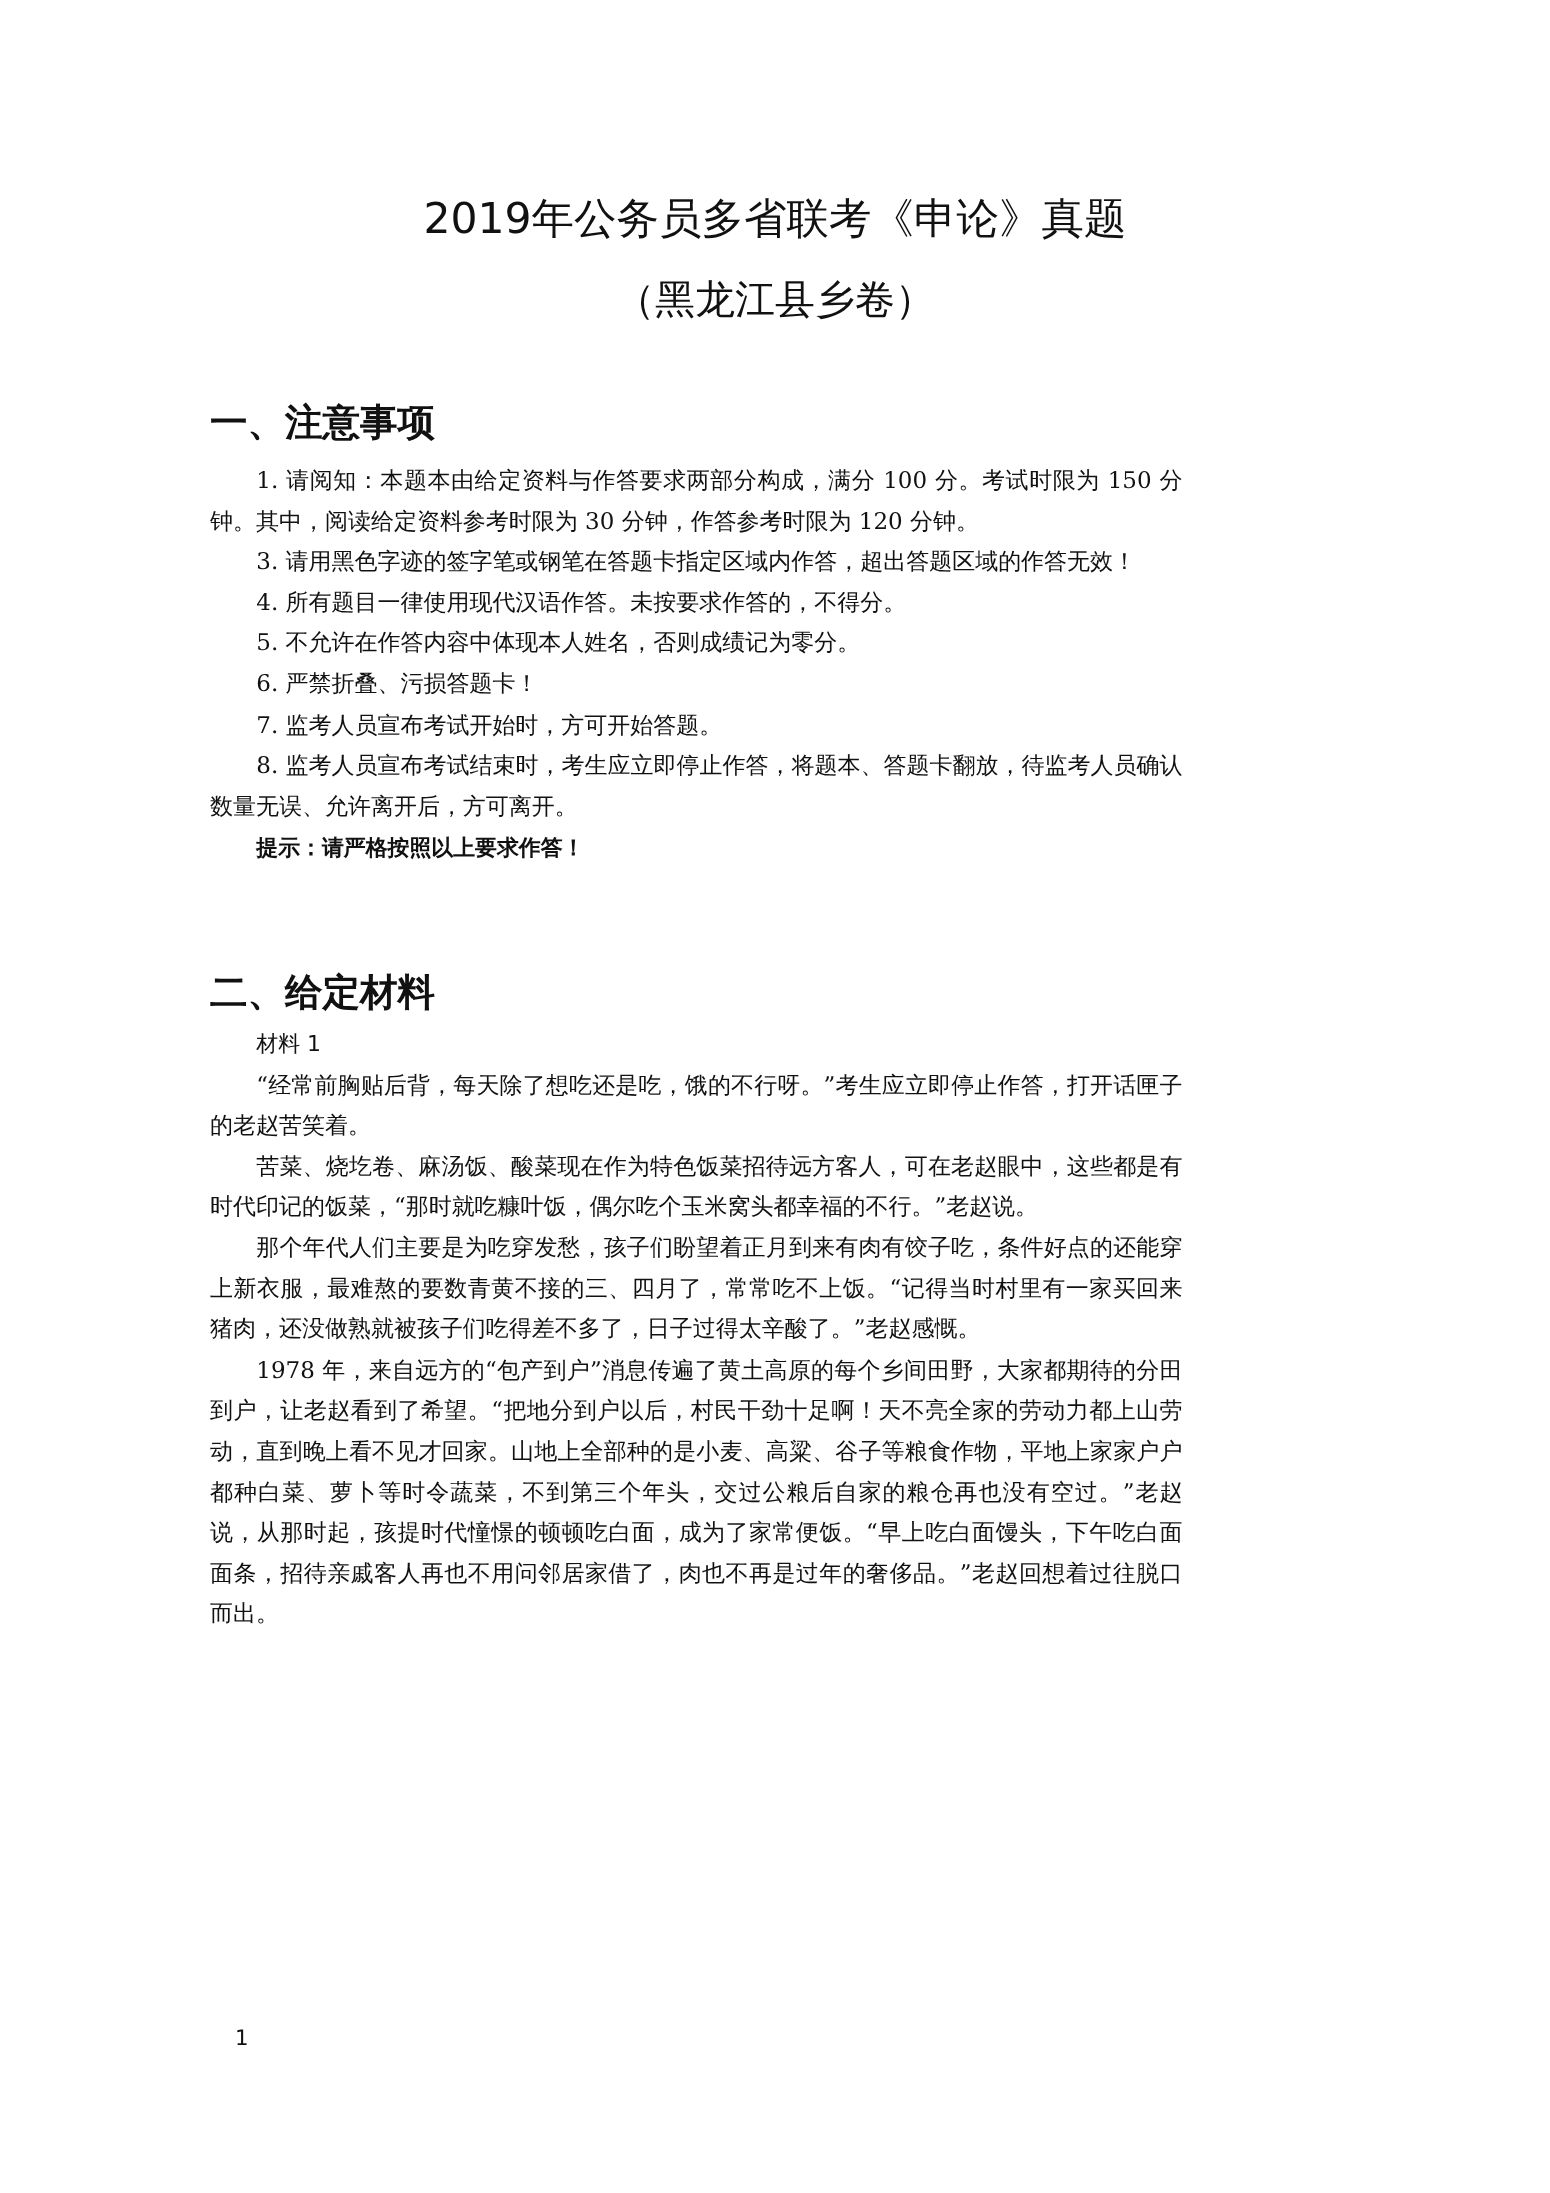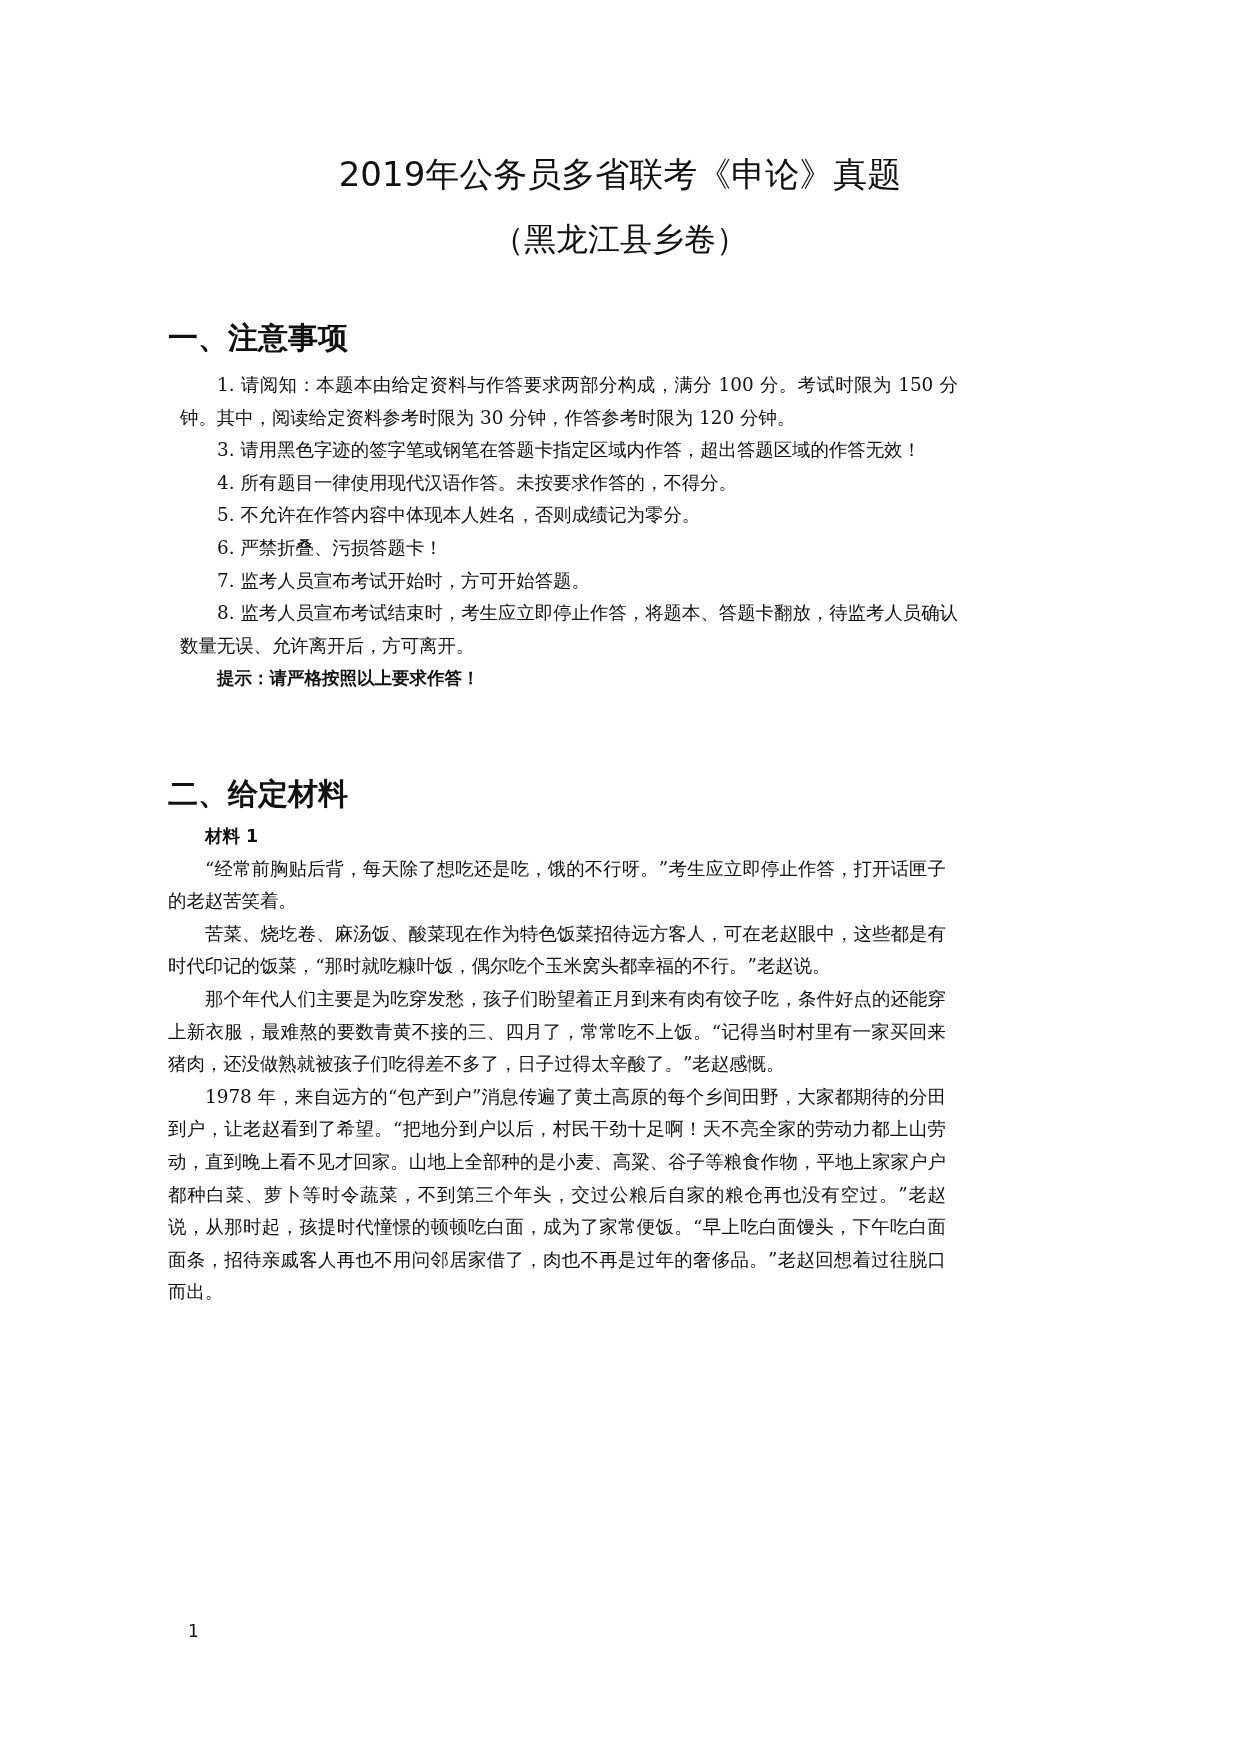--- a/index.html
+++ b/index.html
@@ -11,35 +11,35 @@
            font-size: 34px; top: 152px; letter-spacing: 0px; font-weight: normal; }
   .subtitle { position: absolute; left: 0; width: 1240px; text-align: center;
               font-family: "DejaVu Sans", "Liberation Sans", sans-serif;
               font-size: 32px; top: 218px; }
   .h1 { position: absolute; left: 168px; font-size: 30px; font-weight: bold;
         font-family: Liberation Mono, monospace; }
   .block { position: absolute; left: 168px; width: 778px; font-size: 18.4px;
            line-height: 32.6px; text-align: justify; }
   .block p { margin: 0; text-indent: 37px; }
   .notice-tip { font-weight: bold; font-family: Liberation Sans, sans-serif; font-size: 17.5px; }
-  .mat-label { font-weight: bold; font-family: "DejaVu Sans", "Liberation Sans", sans-serif; font-size: 17.5px; }
+  .mat-label { font-weight: normal; font-family: "DejaVu Sans", "Liberation Sans", sans-serif; font-size: 17.5px; }
   .page-num { position: absolute; left: 188px; top: 1621px; font-size: 17px;
               font-family: "DejaVu Sans", "Liberation Sans", sans-serif; }
 </style>
 </head>
 <body>
 
 <div class="page">
 
   <div class="title">2019年公务员多省联考《申论》真题</div>
   <div class="subtitle">（黑龙江县乡卷）</div>
 
   <div class="h1" style="top:318px;">一、注意事项</div>
 
-  <div class="block" style="top:369px;margin-left:12px;">
+  <div class="block" style="top:369px;">
     <p>1. 请阅知：本题本由给定资料与作答要求两部分构成，满分 100 分。考试时限为 150 分钟。其中，阅读给定资料参考时限为 30 分钟，作答参考时限为 120 分钟。</p>
     <p>3. 请用黑色字迹的签字笔或钢笔在答题卡指定区域内作答，超出答题区域的作答无效！</p>
     <p>4. 所有题目一律使用现代汉语作答。未按要求作答的，不得分。</p>
     <p>5. 不允许在作答内容中体现本人姓名，否则成绩记为零分。</p>
     <p>6. 严禁折叠、污损答题卡！</p>
     <p>7. 监考人员宣布考试开始时，方可开始答题。</p>
     <p>8. 监考人员宣布考试结束时，考生应立即停止作答，将题本、答题卡翻放，待监考人员确认数量无误、允许离开后，方可离开。</p>
     <p class="notice-tip">提示：请严格按照以上要求作答！</p>
   </div>
 

